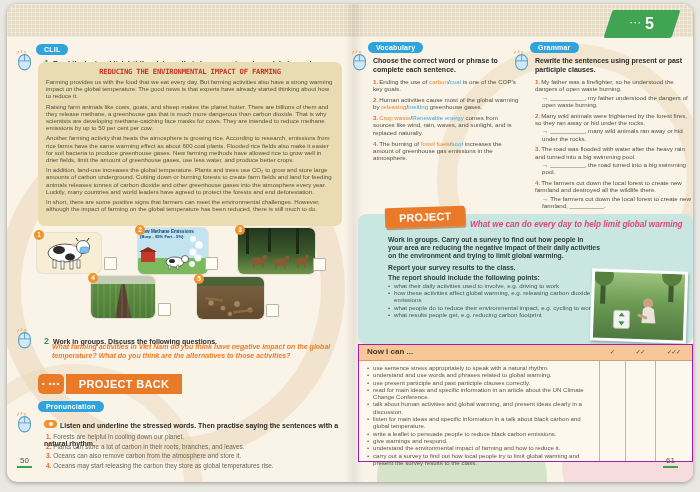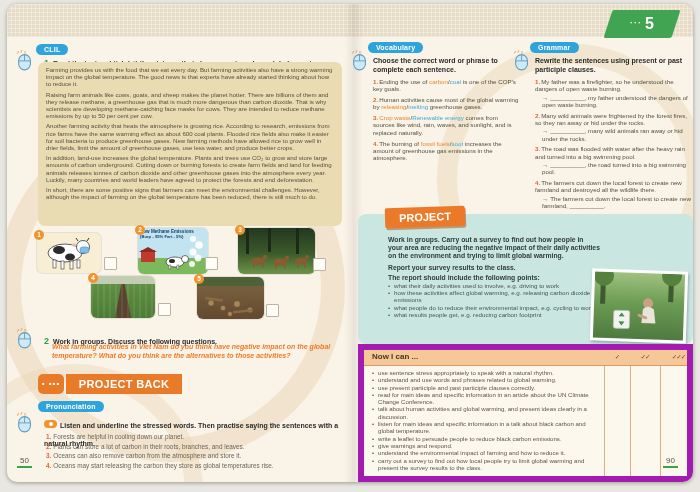--- a/index.html
+++ b/index.html
@@ -103,21 +103,21 @@
   .project-body .report{font-weight:bold;font-size:6.8px;color:#313d38;margin:0 0 3px 0;}
   .project-body .ph{font-weight:bold;font-size:6.8px;color:#313d38;margin:0 0 1px 0;}
   .project-body ul{margin:0;padding:0;list-style:none;}
   .project-body li{font-size:6.2px;line-height:7.4px;color:#4a5450;padding-left:6px;position:relative;}
   .project-body li::before{content:"•";position:absolute;left:0;color:#4a5450;}
   .project-photo{position:absolute;right:6px;top:56px;width:96px;height:72px;background:#fff;
     padding:3px;box-sizing:border-box;transform:rotate(2deg);box-shadow:1px 2px 3px rgba(0,0,0,.25);}
   .photo-inner{width:100%;height:100%;background:linear-gradient(180deg,#9ec27f 0%,#6d9c54 45%,#4e7a40 100%);position:relative;overflow:hidden;}
 
   
-  .nic{left:351px;top:340px;width:335px;height:138px;border:6px solid #a21caf;background:#fdf8ee;box-sizing:border-box;}
+  .nic{left:351px;top:340px;width:335px;height:118px;border:1px solid #a21caf;background:#fdf8ee;box-sizing:border-box;}
   .nic-header{position:absolute;left:0;top:0;right:0;height:15px;background:#f6c897;border-bottom:1px solid #d89a66;}
   .nic-header .title{position:absolute;left:8px;top:2px;font-weight:bold;font-size:8px;color:#4a3423;}
   .nic-col{position:absolute;top:0;bottom:0;border-left:1px solid #dfae80;}
   .nic-check{position:absolute;top:3px;font-size:6.5px;color:#5a4532;text-align:center;letter-spacing:-1px;}
   .nic-body{position:absolute;left:8px;top:19px;width:228px;}
   .nic-body li{font-size:6.1px;line-height:7.3px;color:#5a544a;list-style:none;padding-left:6px;position:relative;}
   .nic-body li::before{content:"•";position:absolute;left:0;}
   .nic-body ul{margin:0;padding:0;}
 </style>
 </head>
@@ -147,20 +147,21 @@
       <rect x="3" y="7" width="13" height="17" rx="6.5" fill="#cfe9f8" stroke="#5f9dc0" stroke-width="1.2"></rect>
       <line x1="3" y1="14" x2="16" y2="14" stroke="#5f9dc0" stroke-width="1"></line>
       <line x1="9.5" y1="7" x2="9.5" y2="14" stroke="#5f9dc0" stroke-width="1"></line>
     </svg>
 
     <div class="abs" style="left:37px;top:48px;width:302px;">
       <span class="ex-num">1</span><span class="ex-instr">Read the text and tick (✓) the pictures that show ways to reduce global warming.</span>
     </div>
 
     <div class="abs passage">
+      <div class="passage-title">REDUCING THE ENVIRONMENTAL IMPACT OF FARMING</div>
       <div>
 
       <p>Farming provides us with the food that we eat every day. But farming activities also have a strong warming impact on the global temperature. The good news is that experts have already started thinking about how to reduce it.</p>
           <p>Raising farm animals like cows, goats, and sheep makes the planet hotter. There are billions of them and they release methane, a greenhouse gas that is much more dangerous than carbon dioxide. That is why scientists are developing methane-catching face masks for cows. They are intended to reduce methane emissions by up to 50 per cent per cow.</p>
           <p>Another farming activity that heats the atmosphere is growing rice. According to research, emissions from rice farms have the same warming effect as about 600 coal plants. Flooded rice fields also make it easier for soil bacteria to produce greenhouse gases. New farming methods have allowed rice to grow well in drier fields, limit the amount of greenhouse gases, use less water, and produce better crops.</p>
           <p>In addition, land-use increases the global temperature. Plants and trees use CO₂ to grow and store large amounts of carbon underground. Cutting down or burning forests to create farm fields and land for feeding animals releases tonnes of carbon dioxide and other greenhouse gases into the atmosphere every year. Luckily, many countries and world leaders have agreed to protect the forests and end deforestation.</p>
           <p>In short, there are some positive signs that farmers can meet the environmental challenges. However, although the impact of farming on the global temperature has been reduced, there is still much to do.</p>
         </div>
     </div>
 
@@ -328,20 +329,21 @@
         <p class="item"><span class="n">1.</span><span>My father was a firefighter, so he understood the dangers of open waste burning.</span><span class="rewrite"><span class="arrow">→</span><span>__________, my father understood the dangers of open waste burning.</span></span></p>
 
         <p class="item"><span class="n">2.</span><span>Many wild animals were frightened by the forest fires, so they ran away or hid under the rocks.</span><span class="rewrite"><span class="arrow">→</span><span>__________, many wild animals ran away or hid under the rocks.</span></span></p>
 
         <p class="item"><span class="n">3.</span><span>The road was flooded with water after the heavy rain and turned into a big swimming pool.</span><span class="rewrite"><span class="arrow">→</span><span>__________, the road turned into a big swimming pool.</span></span></p>
 
         <p class="item"><span class="n">4.</span><span>The farmers cut down the local forest to create new farmland and destroyed all the wildlife there.</span><span class="rewrite"><span class="arrow">→</span><span>The farmers cut down the local forest to create new farmland, __________.</span></span></p>
       </div>
 
     <div class="abs teal-panel">
+      <div class="project-title">What we can do every day to help limit global warming</div>
       <div class="project-body">
         <p class="intro">Work in groups. Carry out a survey to find out how people in your area are reducing the negative impact of their daily activities on the environment and trying to limit global warming.</p>
         <p class="report">Report your survey results to the class.</p>
         <p class="ph">The report should include the following points:</p>
         <ul>
 
         <li>what their daily activities used to involve, e.g. driving to work</li>
             <li>how these activities affect global warming, e.g. releasing carbon dioxide emissions</li>
             <li>what people do to reduce their environmental impact, e.g. cycling to work</li>
             <li>what results people get, e.g. reducing carbon footprint</li>
@@ -385,15 +387,15 @@
             <li>talk about human activities and global warming, and present ideas clearly in a discussion.</li>
             <li>listen for main ideas and specific information in a talk about black carbon and global temperature.</li>
             <li>write a leaflet to persuade people to reduce black carbon emissions.</li>
             <li>give warnings and respond.</li>
             <li>understand the environmental impact of farming and how to reduce it.</li>
             <li>carry out a survey to find out how local people try to limit global warming and present the survey results to the class.</li>
           </ul>
       </div>
     </div>
 
-    <span class="abs pagenum" style="left:656px;top:452px;">90</span>
+    <span class="abs pagenum" style="left:656px;top:452px;">61</span>
   </section>
 </div>
 
 </body></html>

